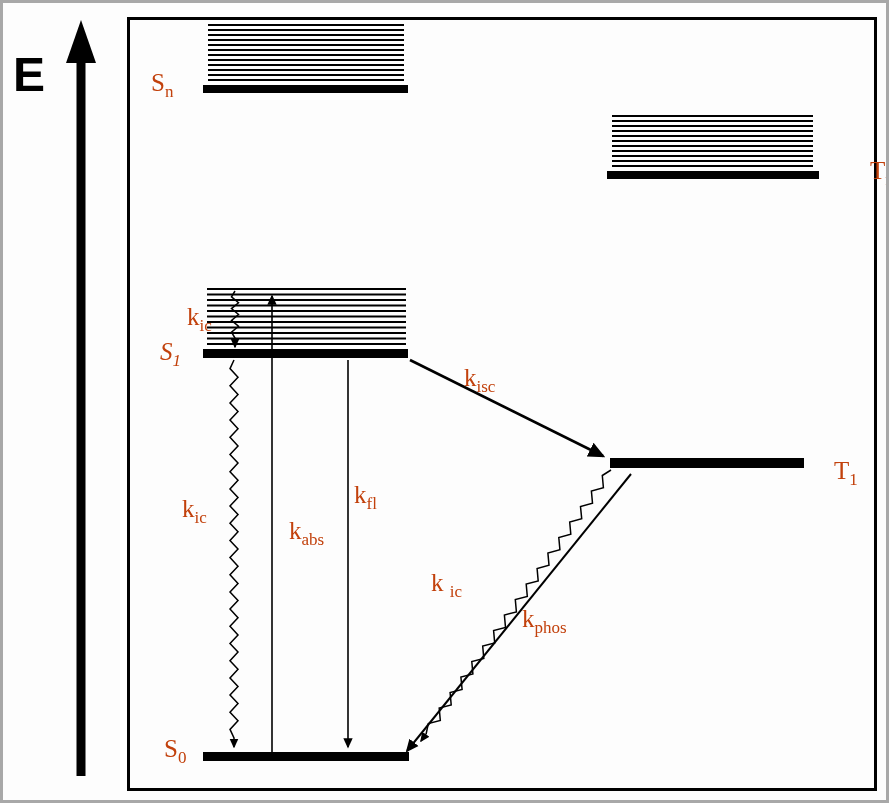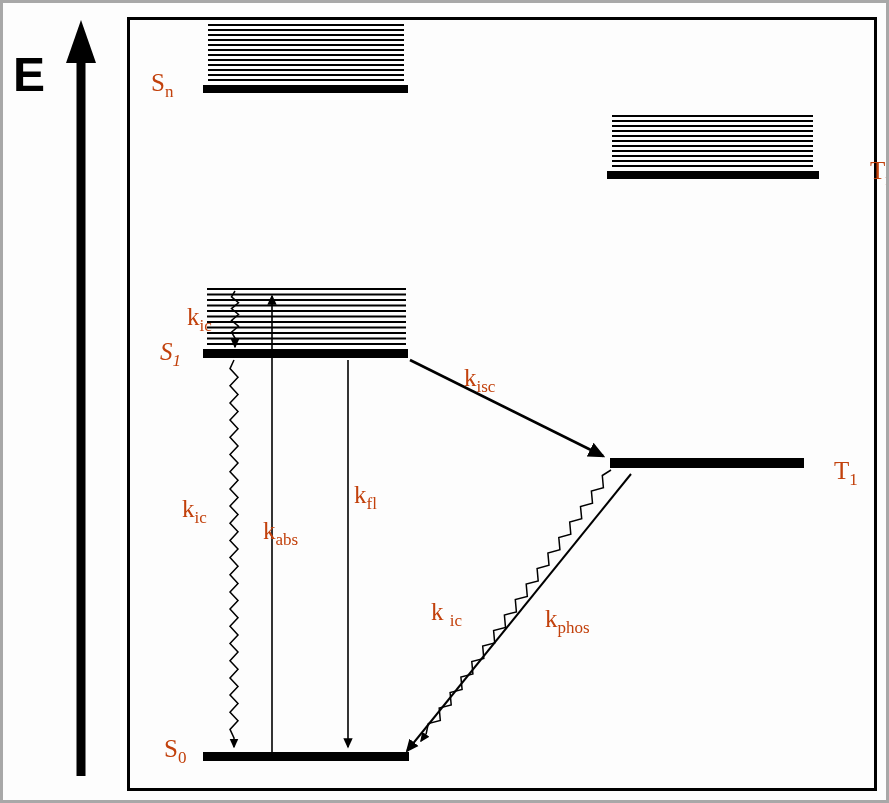--- a/index.html
+++ b/index.html
@@ -101,20 +101,20 @@
     <line x1="628" y1="471" x2="404" y2="748" stroke="#000" stroke-width="2" marker-end="url(#ah)"></line>
   </svg>
 
   <div class="lbl" style="left:148px; top:66px;"><span>S</span><sub>n</sub></div>
   <div class="lbl" style="left:867px; top:154px;"><span>T</span><sub>n</sub></div>
   <div class="lbl" style="left:157px; top:335px;font-style:italic;"><span>S</span><sub>1</sub></div>
   <div class="lbl" style="left:831px; top:442px;margin-top:12px;"><span>T</span><sub>1</sub></div>
   <div class="lbl" style="left:161px; top:732px;"><span>S</span><sub>0</sub></div>
 
   <div class="lbl" style="left:184px; top:300px;"><span>k</span><sub>ic</sub></div>
-  <div class="lbl" style="left:260px; top:514px;"><span>k</span><sub>abs</sub></div>
+  <div class="lbl" style="left:286px; top:514px;"><span>k</span><sub>abs</sub></div>
   <div class="lbl" style="left:179px; top:492px;"><span>k</span><sub>ic</sub></div>
   <div class="lbl" style="left:351px; top:460px;margin-top:18px;"><span>k</span><sub>fl</sub></div>
   <div class="lbl" style="left:461px; top:361px;"><span>k</span><sub>isc</sub></div>
-  <div class="lbl" style="left:428px; top:566px;margin-top:29px;"><span>k </span><sub>ic</sub></div>
-  <div class="lbl" style="left:542px; top:602px;text-align:center;"><span>k</span><sub>phos</sub></div>
+  <div class="lbl" style="left:428px; top:566px;"><span>k </span><sub>ic</sub></div>
+  <div class="lbl" style="left:519px; top:602px;text-align:center;"><span>k</span><sub>phos</sub></div>
 
 </div>
 
 </body></html>

